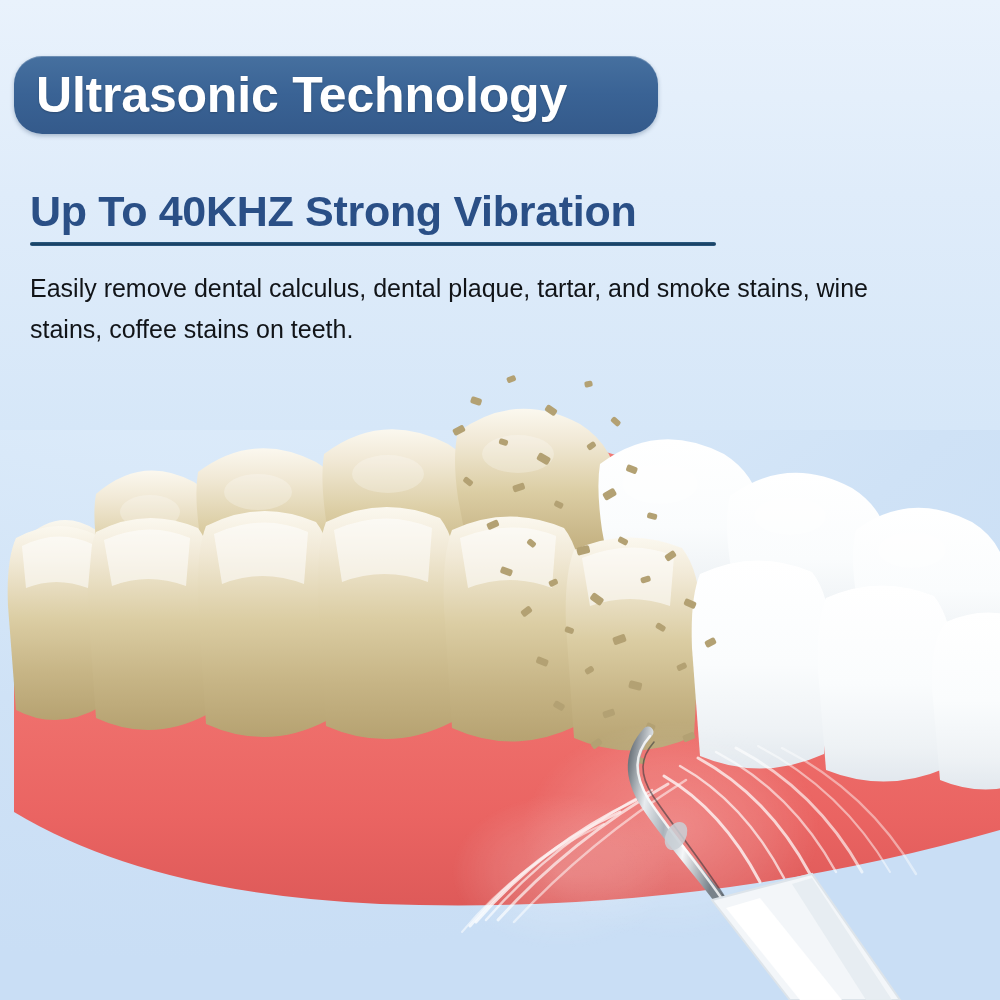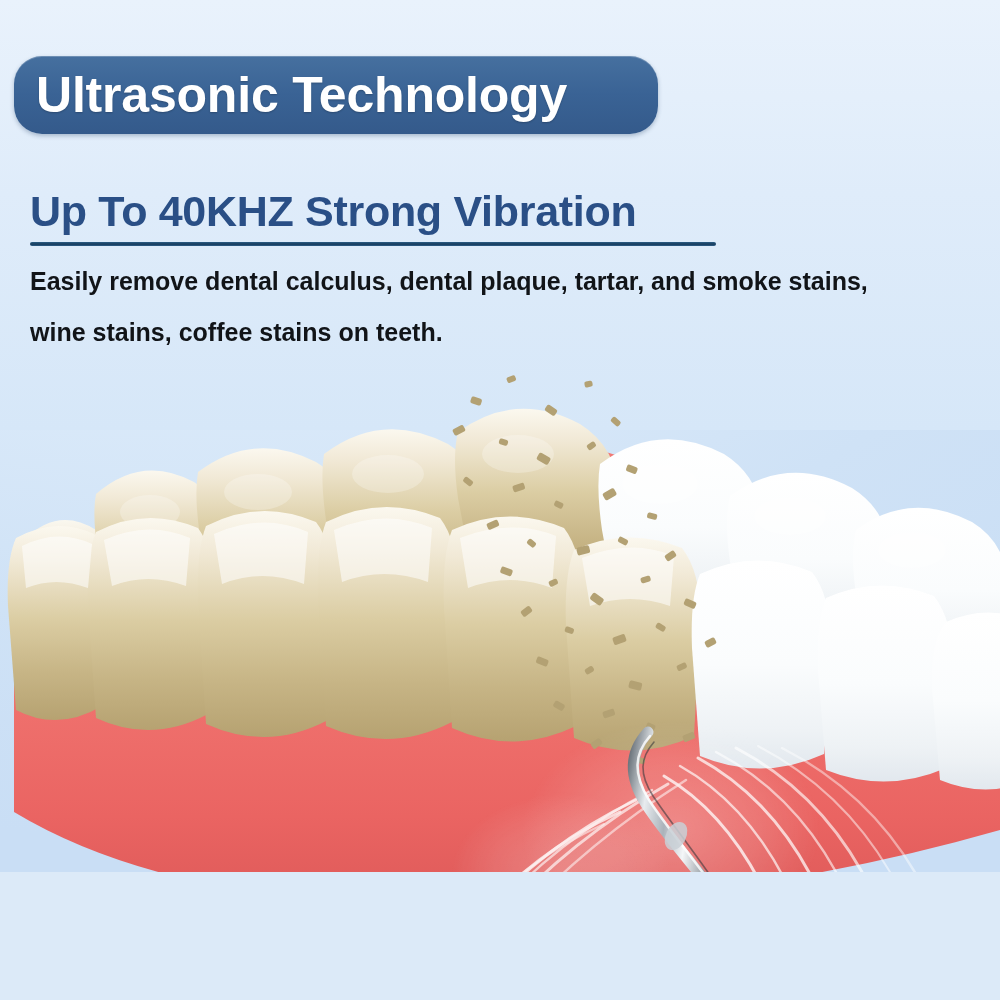--- a/index.html
+++ b/index.html
@@ -1,21 +1,21 @@
 <!DOCTYPE html>
 <html><head>
 <meta charset="utf-8">
 <style>
   html,body{margin:0;padding:0;}
   body{
     width:1000px;height:1000px;overflow:hidden;
     font-family:"Liberation Sans",sans-serif;
     background:#dceaf8;
   }
-  #stage{position:relative;width:1000px;height:872px;overflow:hidden;}
+  #stage{position:relative;width:1000px;height:1000px;overflow:hidden;}
 
   
   .bg{
     position:absolute;inset:0;
     background:
       radial-gradient(130% 90% at 18% 6%, #e6f0fb 0%, #dcebfa 38%, #cfe2f6 72%, #c9def5 100%);
   }
   .bg-sheen{
     position:absolute;left:0;top:0;width:1000px;height:430px;
     background:linear-gradient(180deg,#e9f2fc 0%,#dfecfa 45%,#d6e7f8 100%);
@@ -41,22 +41,22 @@
     letter-spacing:-.3px;
     font-family:"Liberation Sans",sans-serif;
     margin-top:12px;
   }
   .divider{
     position:absolute;left:30px;top:242px;width:686px;height:4px;
     background:linear-gradient(180deg,#2c5f86 0%,#163b5c 55%,#2e5f88 100%);
     border-radius:2px;
   }
   .body-copy{
-    position:absolute;left:30px;top:256px;width:890px;
-    color:#111418;font-size:25px;line-height:51px;font-weight:bold;
+    position:absolute;left:30px;top:268px;width:890px;
+    color:#111418;font-size:25px;line-height:41px;font-weight:normal;
     font-family:"Liberation Sans",sans-serif;
   }
 
   
   .illus{position:absolute;left:0;top:360px;width:1000px;height:640px;}
 </style>
 </head>
 <body>
 
 <div id="stage">

